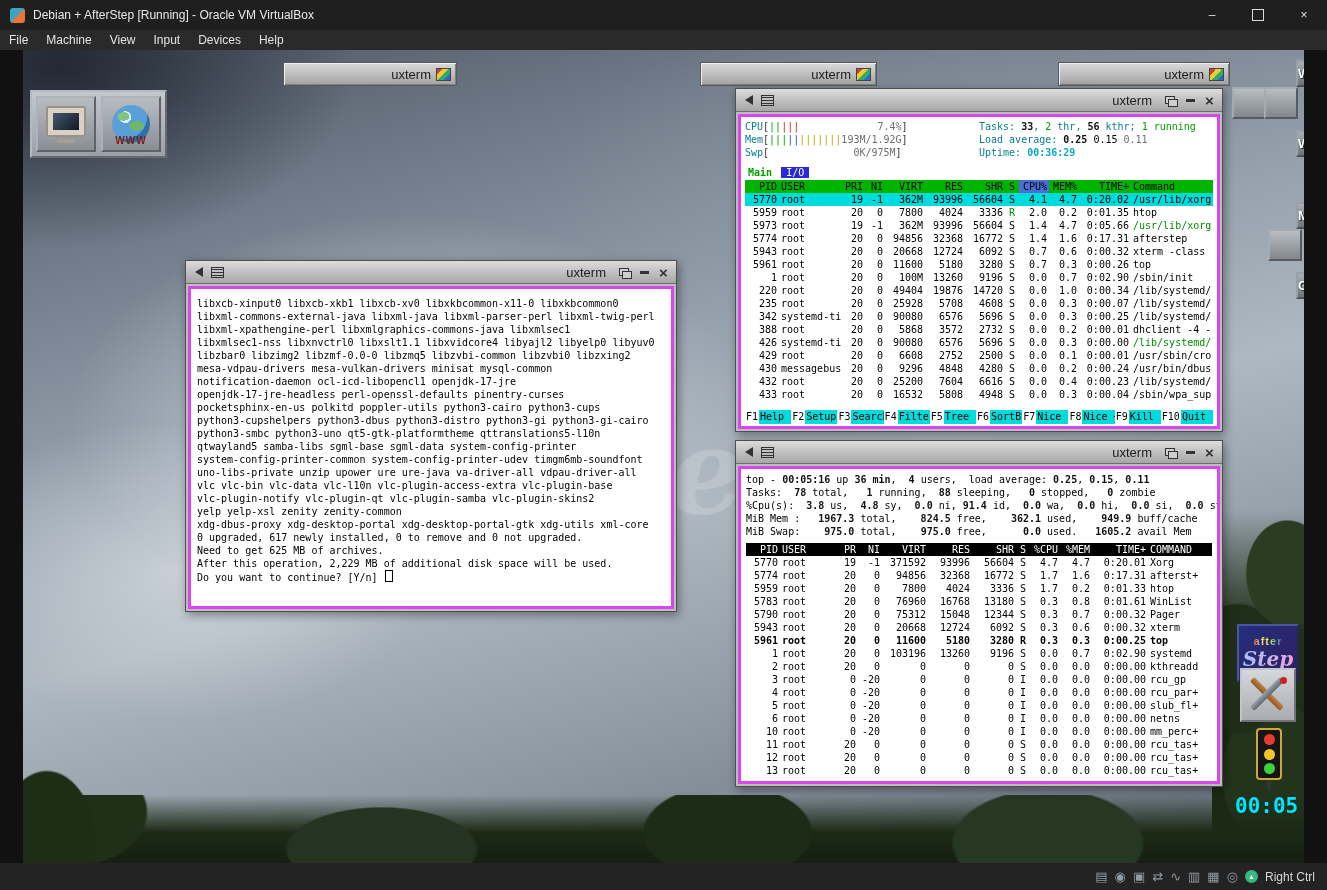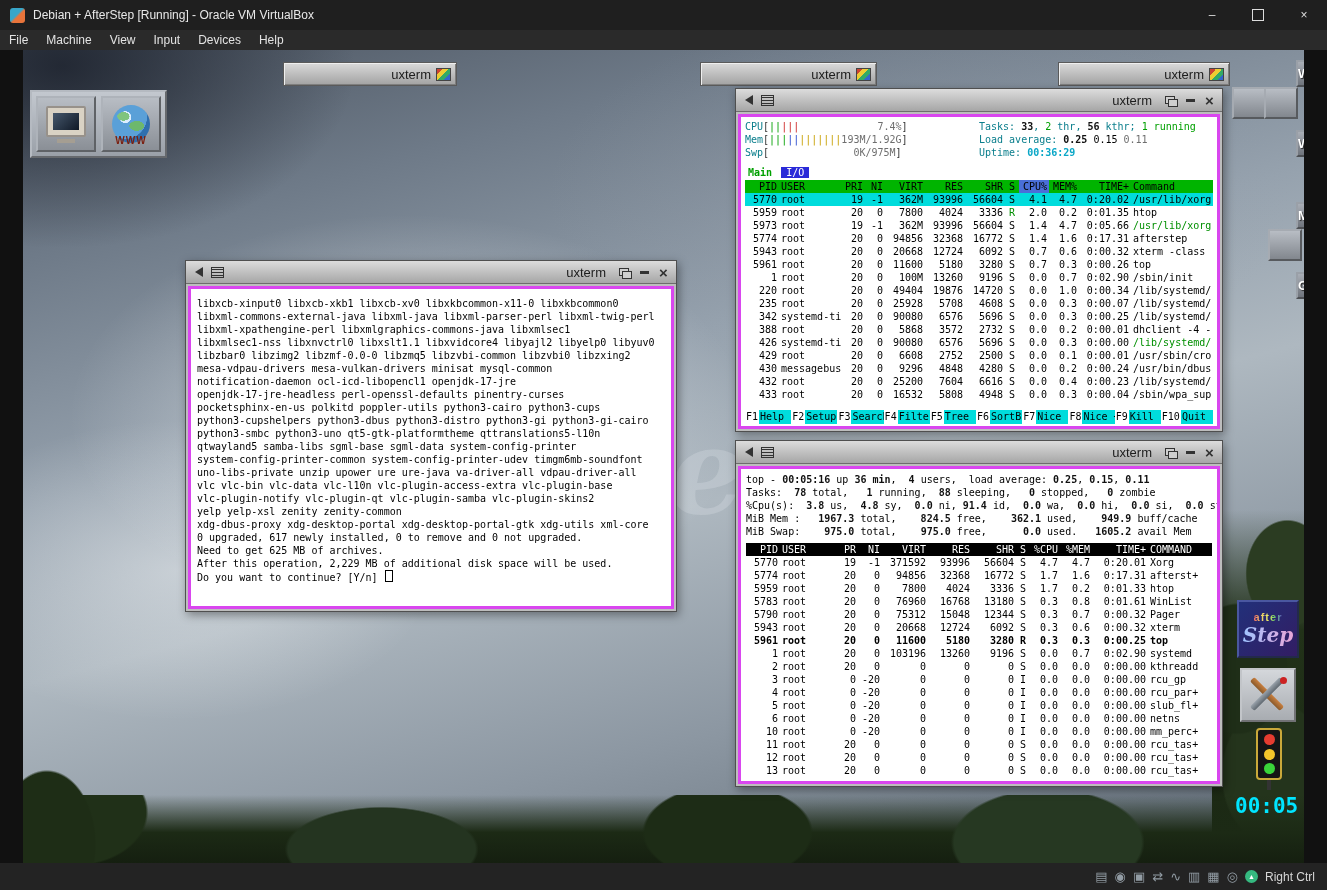--- a/index.html
+++ b/index.html
@@ -139,21 +139,21 @@
 
   
   .wharf-tile{position:absolute;left:1273px;width:72px;height:23px;z-index:4;
     background:linear-gradient(180deg,#a9aeb6,#6f747c);border:2px outset #9aa0a8;
     display:flex;align-items:center;justify-content:flex-start;
     font-size:13px;font-weight:bold;color:#fff;text-shadow:1px 1px 1px #222;}
   .wharf-mini{position:absolute;width:30px;height:28px;z-index:4;
     background:linear-gradient(180deg,#b8bdc4,#82878e);border:2px outset #a6abb2;}
 
   
-  .as-logo-tile{position:absolute;left:1214px;top:550px;width:58px;height:54px;z-index:4;
+  .as-logo-tile{position:absolute;left:1214px;top:574px;width:58px;height:54px;z-index:4;
     background:linear-gradient(135deg,#22307a,#321d63);border:2px outset #4a57a0;
     display:flex;flex-direction:column;align-items:center;justify-content:center;}
   .as-word{font-size:11px;font-weight:bold;letter-spacing:1px;
     background:linear-gradient(90deg,#e66,#ec6,#ee6,#6c6,#66c);
     -webkit-background-clip:text;background-clip:text;color:transparent;}
   .as-big{font-family:"DejaVu Serif",serif;font-style:italic;font-size:20px;font-weight:bold;
     background:linear-gradient(90deg,#9fc3ff,#e8a7d8);
     -webkit-background-clip:text;background-clip:text;color:transparent;}
   .tools-tile{position:absolute;left:1217px;top:618px;width:52px;height:50px;z-index:4;
     background:linear-gradient(180deg,#d4d7db,#a8acb1);border:2px outset #c2c5c9;overflow:hidden;}

